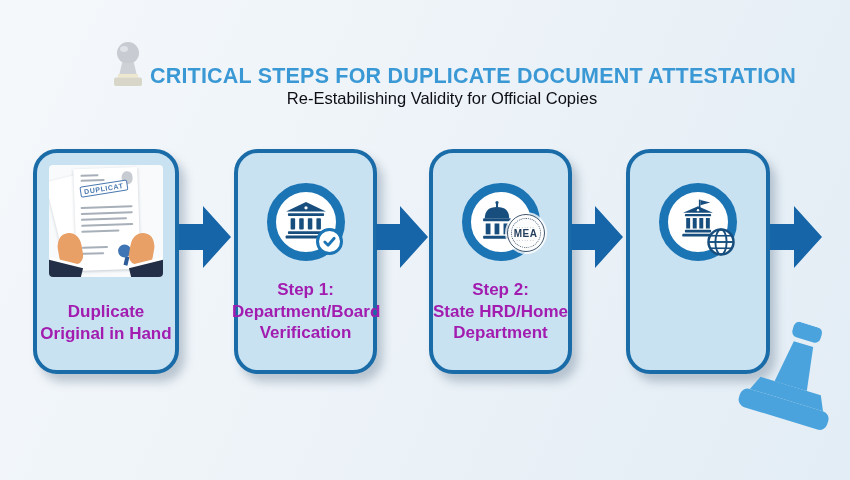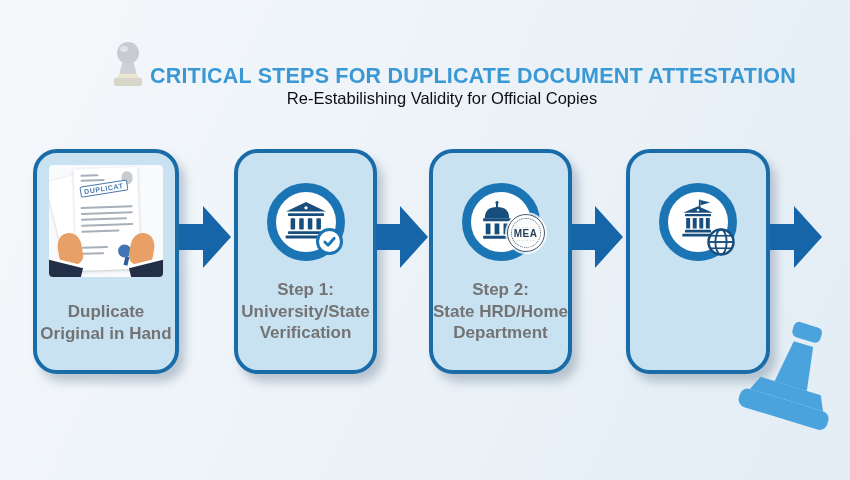--- a/index.html
+++ b/index.html
@@ -23,21 +23,21 @@
     position:absolute;top:149px;height:225px;box-sizing:border-box;
     background:#C9E2F2;border:4px solid #1A6CA8;border-radius:24px;
     box-shadow:6px 8px 10px rgba(120,140,160,.45);
   }
   .card1{left:33px;width:146px;}
   .card2{left:234px;width:143px;}
   .card3{left:429px;width:143px;}
   .card4{left:626px;width:144px;}
   .card-label{
     position:absolute;left:-6px;right:-6px;text-align:center;
-    font-weight:700;font-size:17px;line-height:21.5px;color:#737373;
+    font-weight:700;font-size:17px;line-height:21.5px;color:#a21caf;
   }
   .label-2line{top:148px;}
   .label-3line{top:126px;}
   
   .icon-ring{
     position:relative;width:78px;height:78px;margin:30px auto 0;box-sizing:border-box;
     background:#fff;border:9px solid #1B74B4;border-radius:50%;
   }
   .ring-glyph{position:absolute;left:50%;top:50%;transform:translate(-50%,-50%);}
   .check-badge{
@@ -165,21 +165,21 @@
         </svg>
       </div>
       <div class="check-badge">
         <svg viewBox="0 0 16 16" width="15" height="15">
             <polyline points="3,8.5 6.5,12 13,4.5" fill="none" stroke="#1B74B4" stroke-width="3" stroke-linecap="round" stroke-linejoin="round"></polyline>
           </svg>
       </div>
     </div>
     <div class="card-label label-3line">
       <div>Step 1:</div>
-      <div>University/State</div>
+      <div>Department/Board</div>
       <div>Verification</div>
     </div>
   </div>
 
   <div class="flow-arrow arrow2">
     <svg viewBox="0 0 52 70" width="52" height="70">
         <polygon points="0,22 24,22 24,4 52,35 24,66 24,48 0,48" fill="#1565A8"></polygon>
       </svg>
   </div>
 

